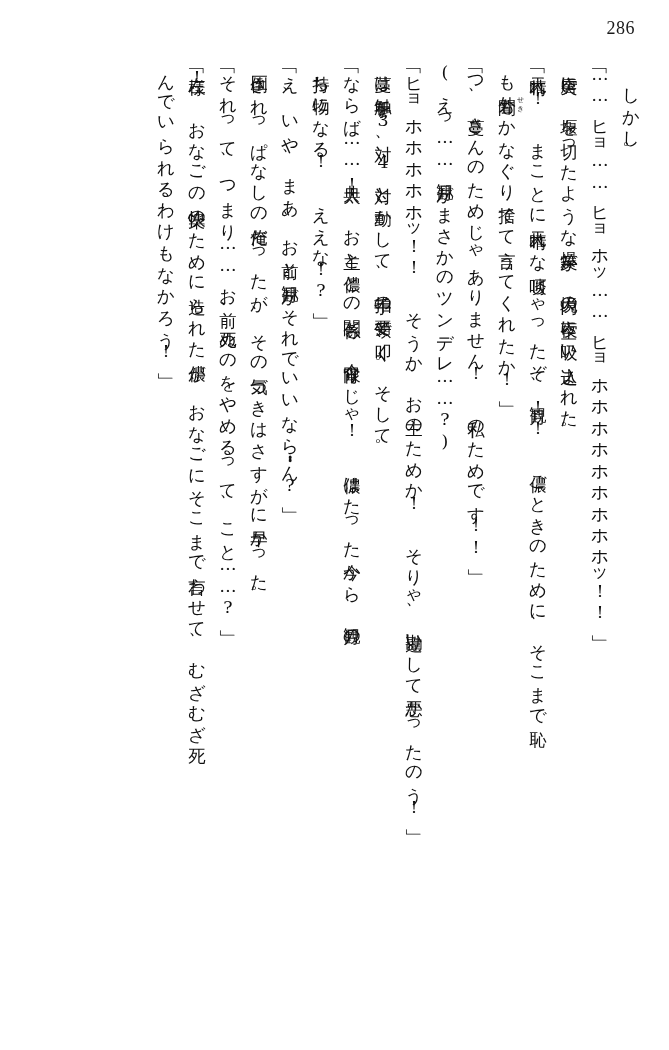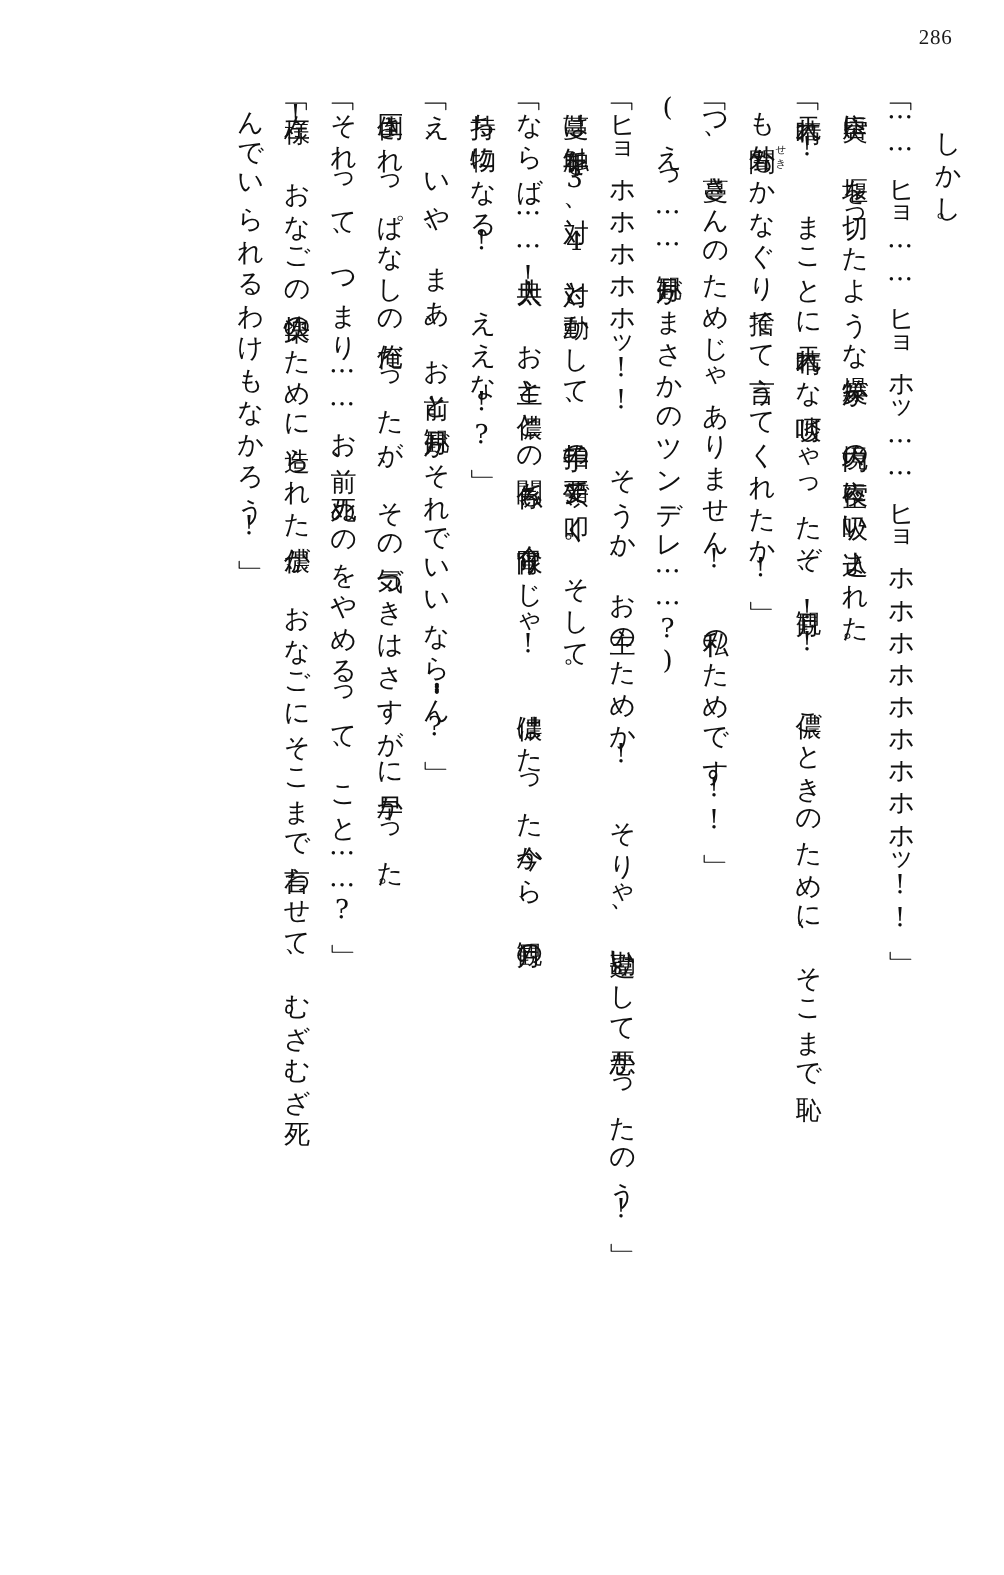--- a/index.html
+++ b/index.html
@@ -18,21 +18,21 @@
   .page {
     position: relative;
     width: 669px;
     height: 1050px;
     box-sizing: border-box;
   }
   .page-number {
     position: absolute;
     top: 18px;
     right: 34px;
-    font-size: 14px;
+    font-size: 18px;
     letter-spacing: 0.5px;
     color: #1a1a1a;
     font-family: "Liberation Serif", "DejaVu Serif", serif;
   }
   .text-body {
     position: absolute;
     top: 62px;
     right: 30px;
     bottom: 36px;
     left: 28px;

